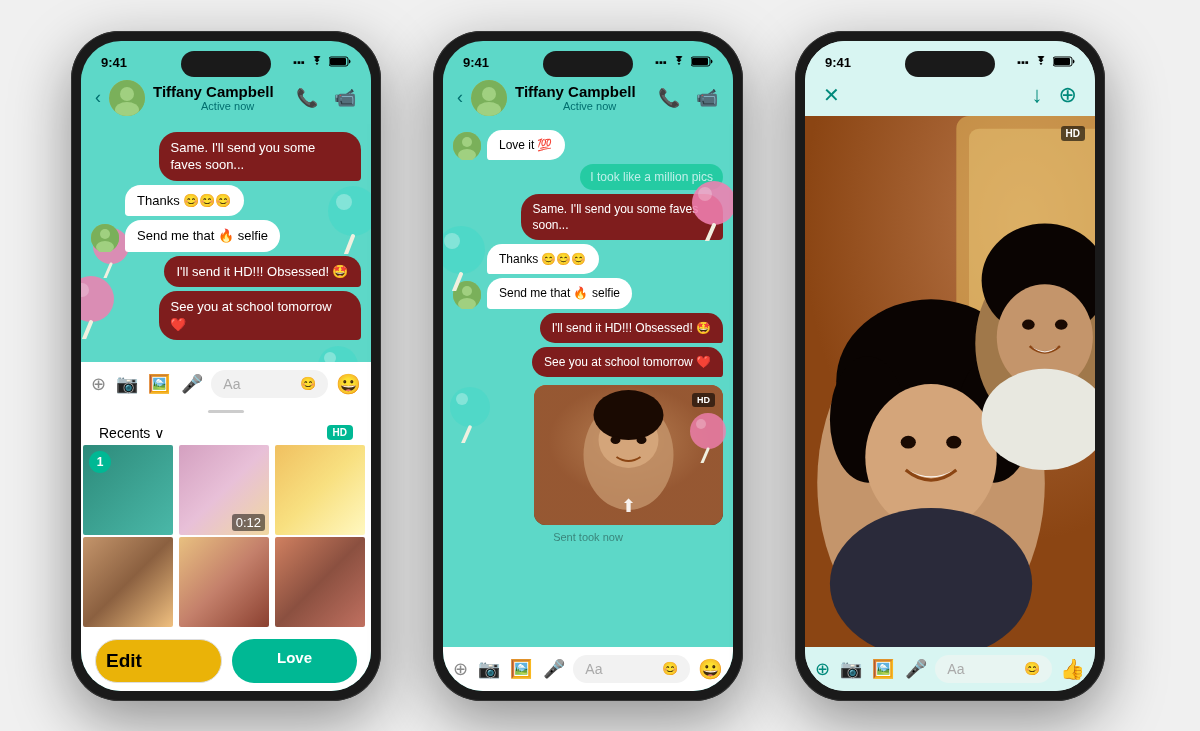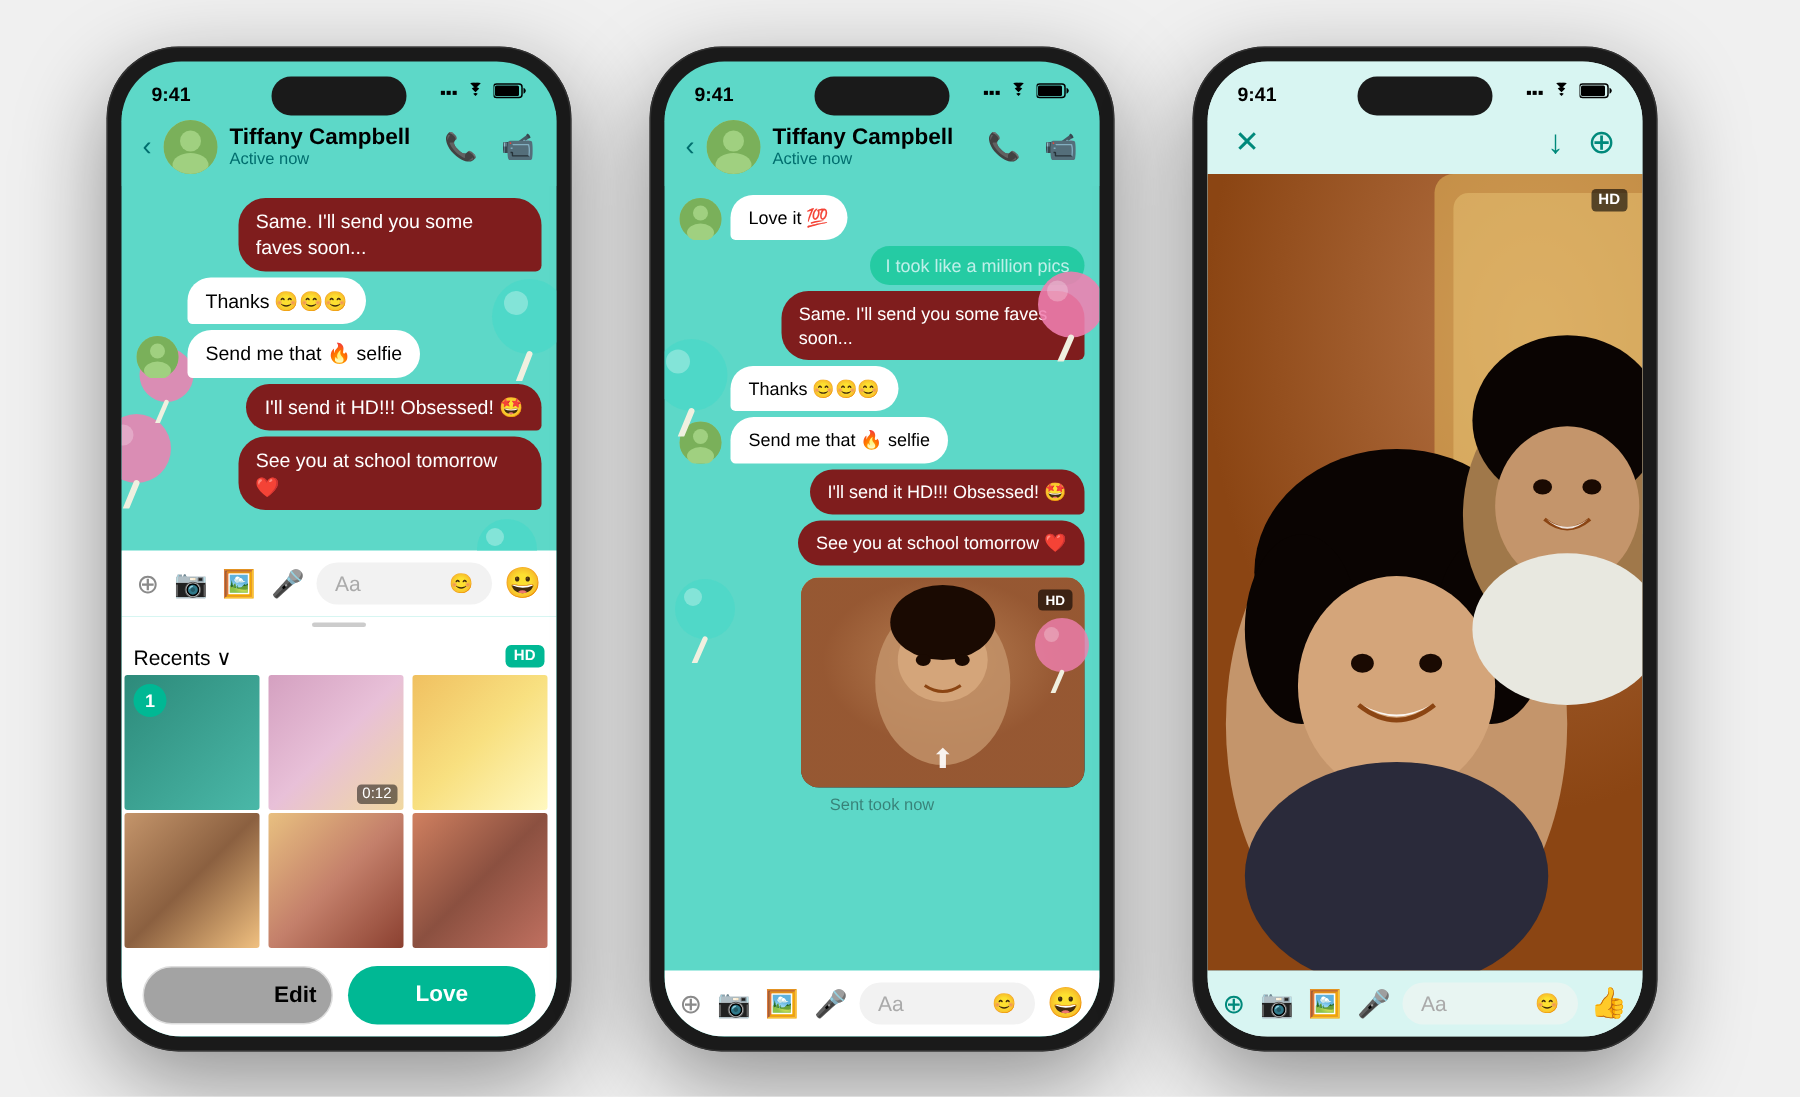--- a/index.html
+++ b/index.html
@@ -134,20 +134,21 @@
 
     .chat-header-name {
       font-weight: 700;
       font-size: 15px;
       color: #000;
     }
 
     .chat-header-status {
       font-size: 11px;
       color: #006e6e;
+      margin-left: 48px;
     }
 
     .chat-header-actions {
       display: flex;
       gap: 16px;
       color: #006e6e;
       font-size: 18px;
     }
 
     
@@ -237,21 +238,21 @@
     
     .media-picker {
       background: white;
       flex-shrink: 0;
     }
 
     .media-picker-header {
       display: flex;
       justify-content: space-between;
       align-items: center;
-      padding: 8px 8px 4px;
+      padding: 8px 18px 4px;
       font-size: 14px;
     }
 
     .hd-badge {
       background: #00b894;
       color: white;
       font-size: 10px;
       font-weight: 700;
       padding: 2px 6px;
       border-radius: 4px;
@@ -273,27 +274,27 @@
 
     .media-actions {
       display: flex;
       gap: 10px;
       padding: 8px 14px;
     }
 
     .edit-btn {
       flex: 1;
       border: 1px solid #ddd;
-      background: #a3a3a3;
+      background: #eab308;
       border-radius: 24px;
       padding: 10px;
-      font-size: 15px;
+      font-size: 19px;
       font-weight: 600;
       color: #000;
-      text-align: right;
+      text-align: left;
     }
 
     .send-btn {
       flex: 1;
       background: #00b894;
       border: none;
       border-radius: 24px;
       padding: 10px;
       font-size: 15px;
       font-weight: 600;
@@ -396,21 +397,21 @@
       align-items: center;
       justify-content: center;
     }
 
     .video-duration {
       position: absolute;
       bottom: 4px;
       right: 4px;
       background: rgba(0,0,0,0.5);
       color: white;
-      font-size: 10px;
+      font-size: 13px;
       padding: 1px 4px;
       border-radius: 3px;
     }
 
     
     .candy-teal-1 { position: absolute; top: 60px; right: -10px; z-index: 1; }
     .candy-pink-1 { position: absolute; top: 150px; left: -15px; z-index: 1; }
     .candy-teal-2 { position: absolute; top: 220px; right: 10px; z-index: 1; }
     .candy-pink-2 { position: absolute; bottom: 80px; left: 10px; z-index: 1; }
   </style>

